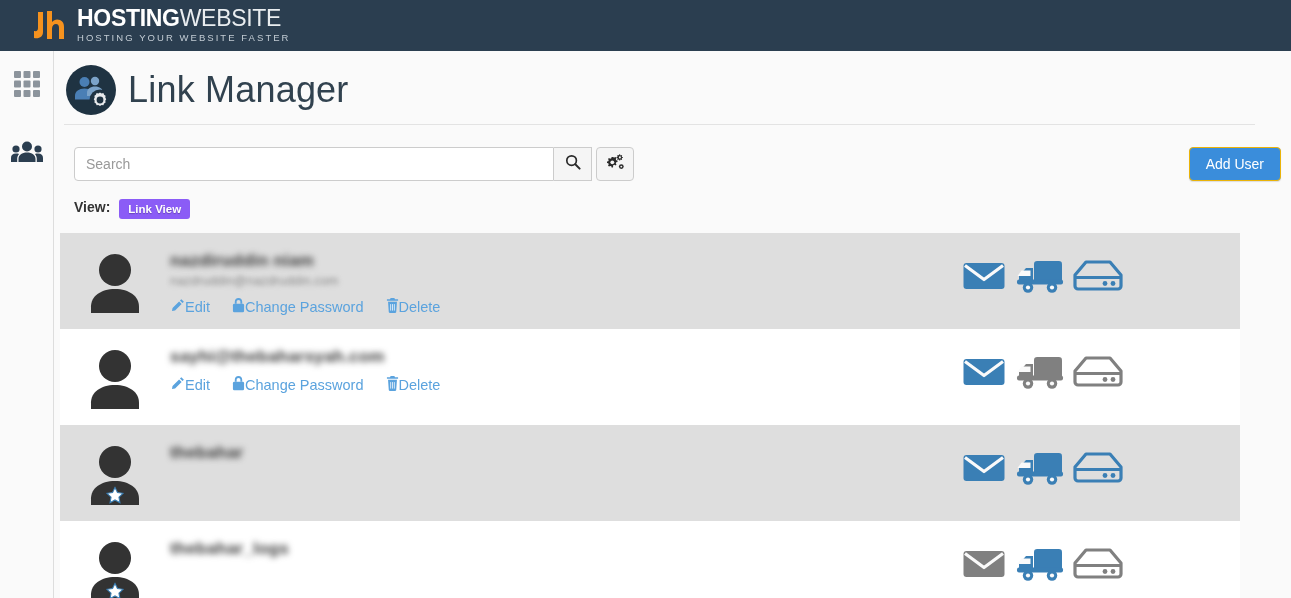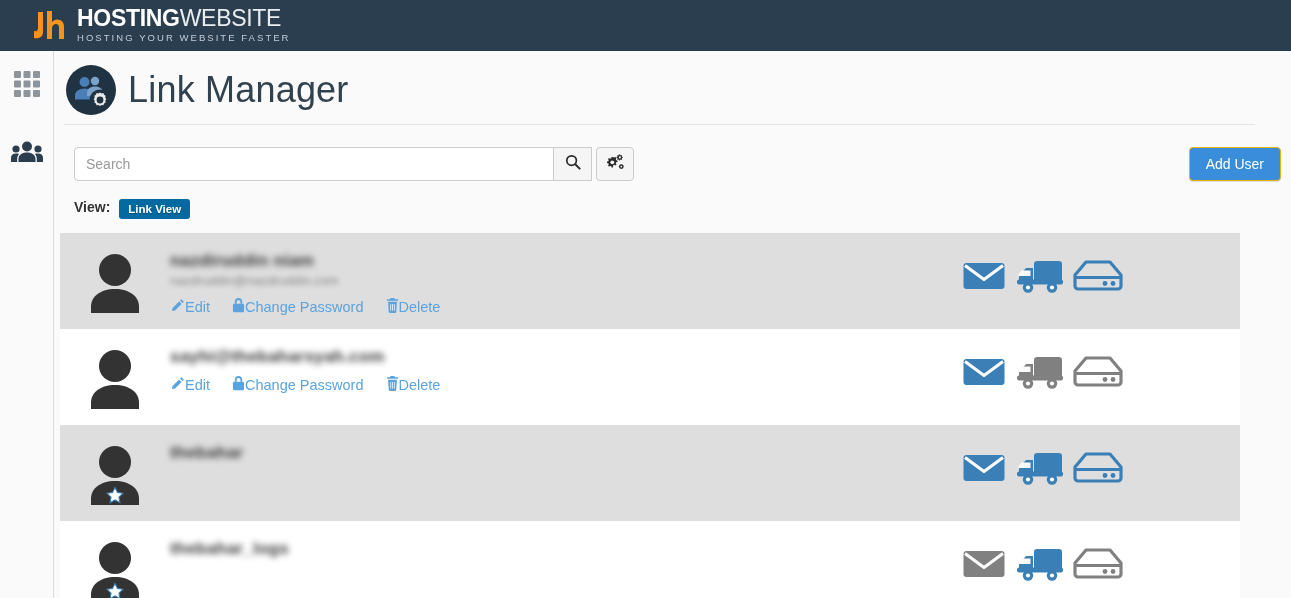--- a/index.html
+++ b/index.html
@@ -98,21 +98,21 @@
     box-shadow: 0 1px 1px rgba(0,0,0,0.12);
   }
 
   
   .view-line {
     margin: 18px 0 0 20px;
     display: flex; gap: 9px;
   }
   .view-label { font-size: 14px; font-weight: bold; color: #333333; }
   .view-badge {
-    background: #0369a1; color: #ffffff;
+    background: #8b5cf6; color: #ffffff;
     font-size: 11.5px; font-weight: bold;
     padding: 4px 9px; border-radius: 3px;
     cursor: pointer;
     text-shadow: 0 1px 1px rgba(0,0,0,0.25);
   }
 
   
   .user-list { margin-top: 14px; width: 1180px; margin-left: 6px; }
   .user-row {
     display: flex; align-items: flex-start;

